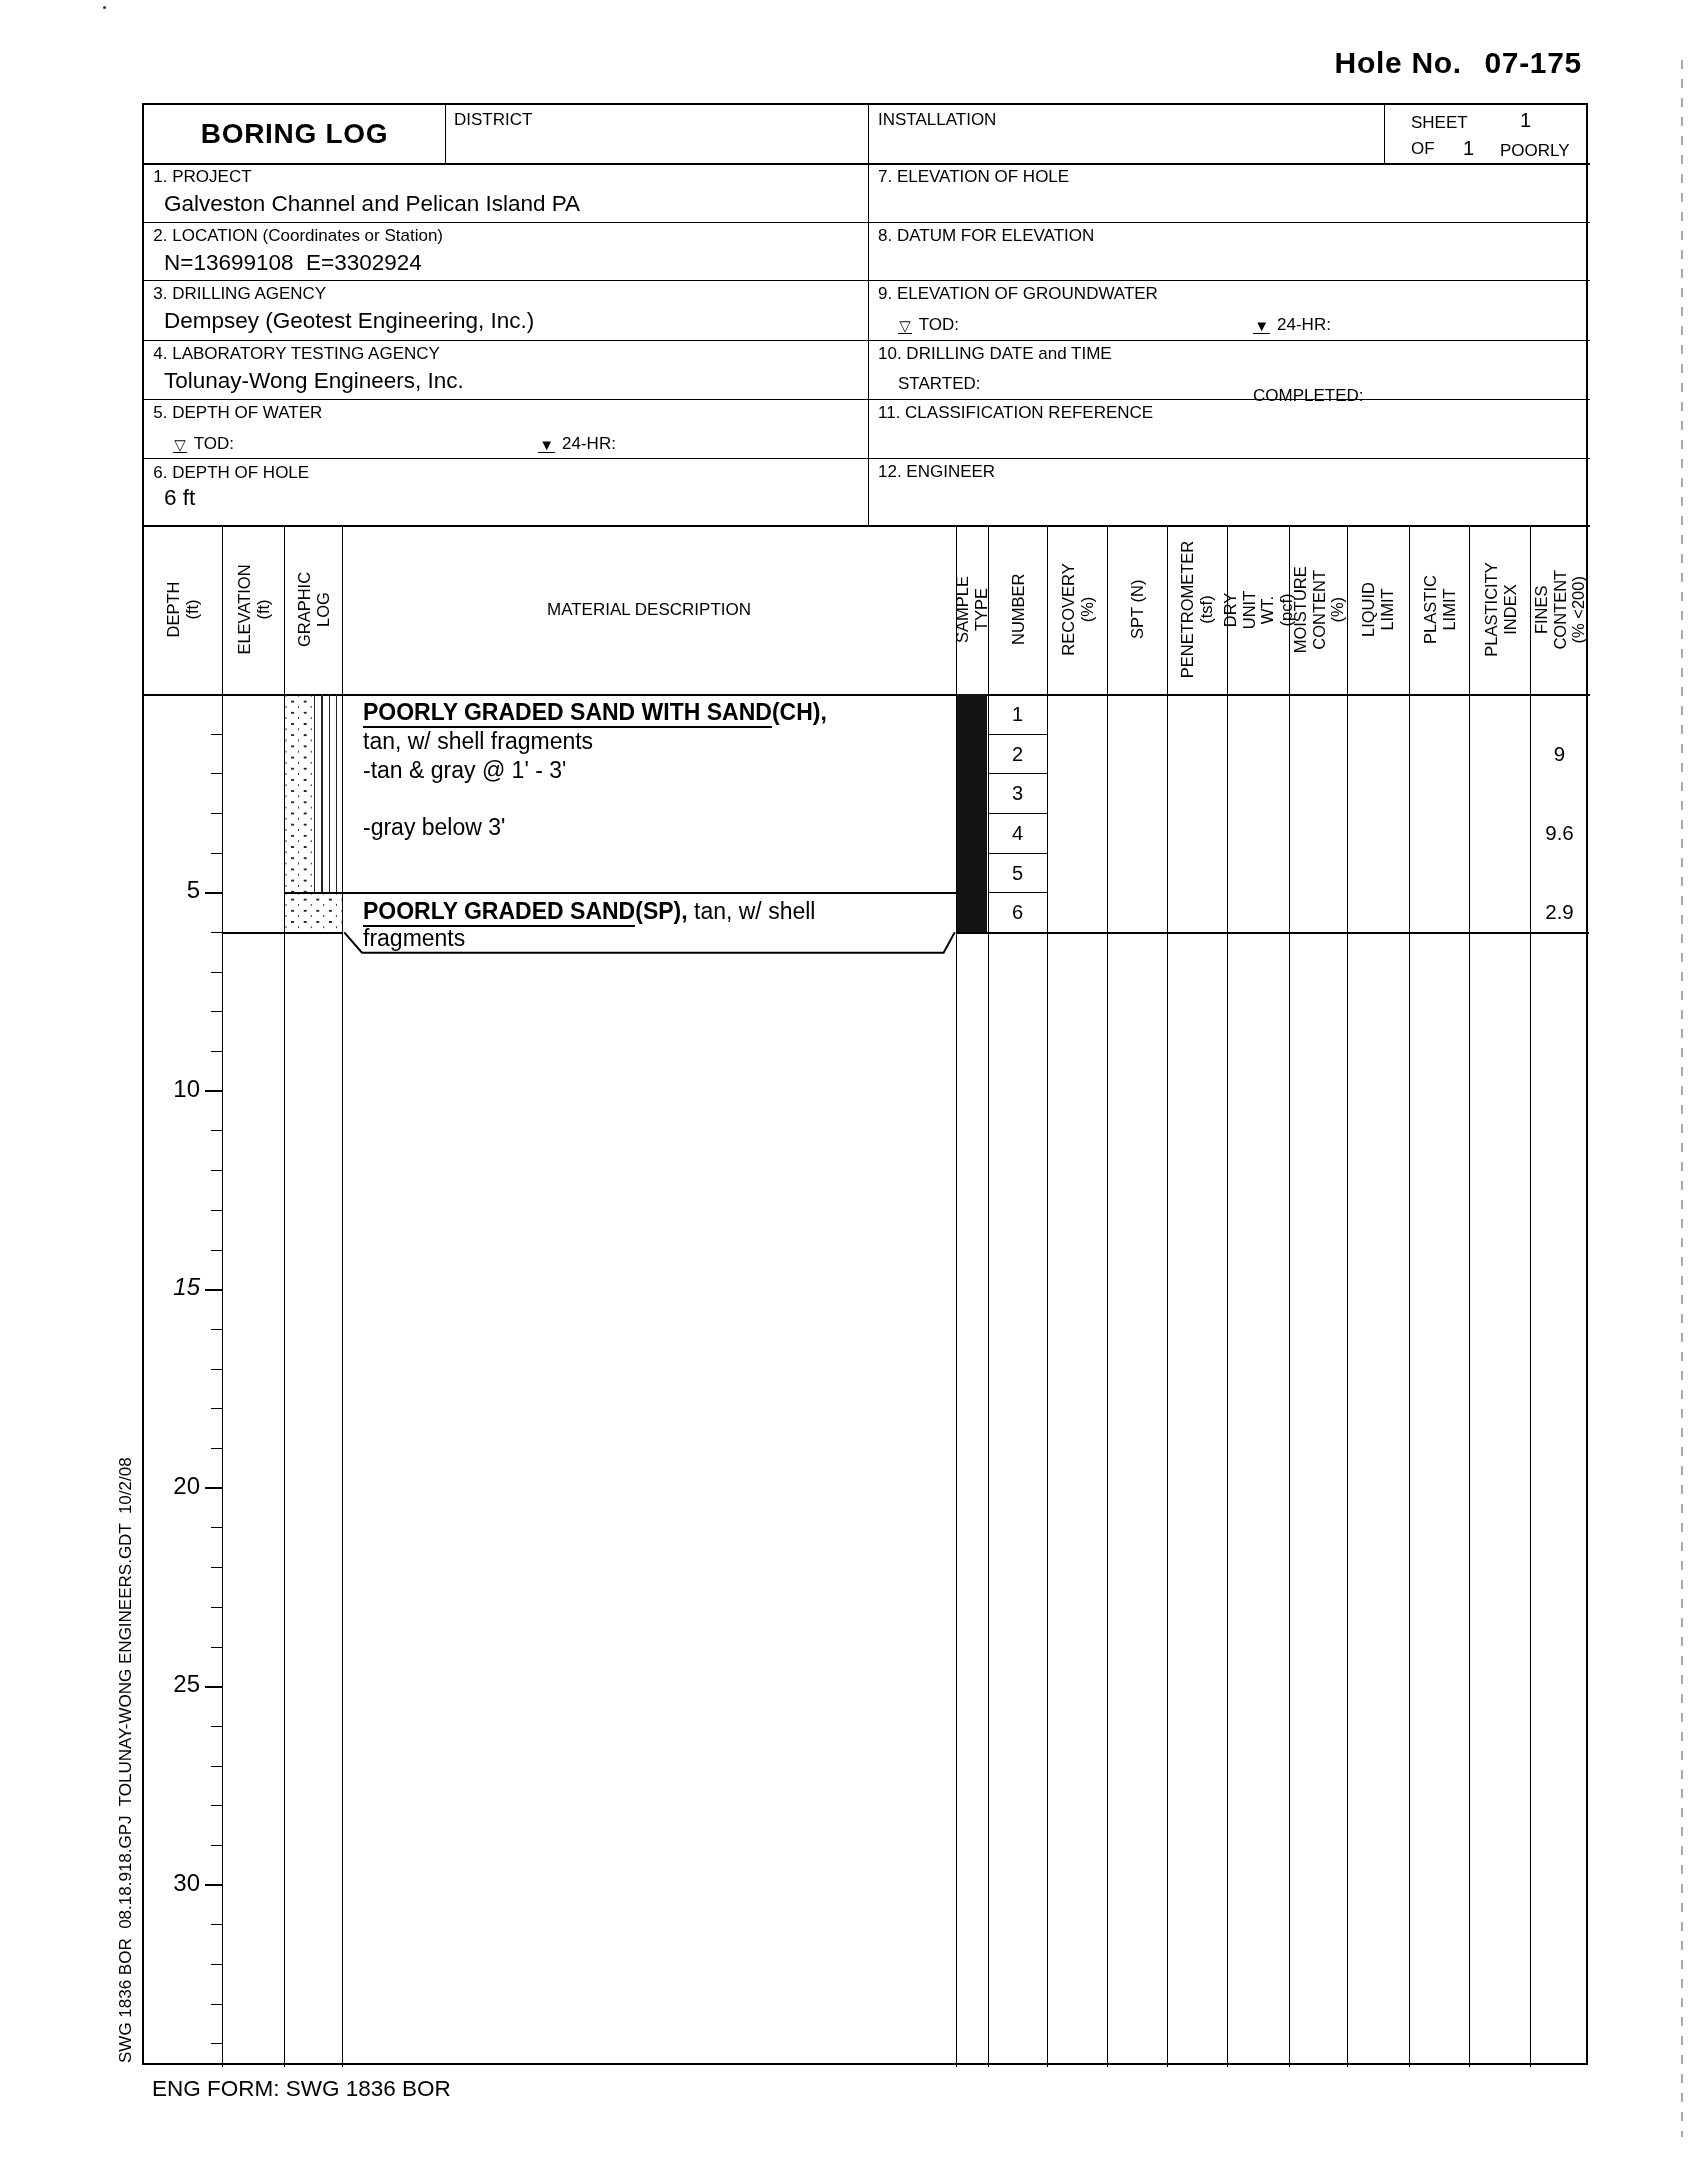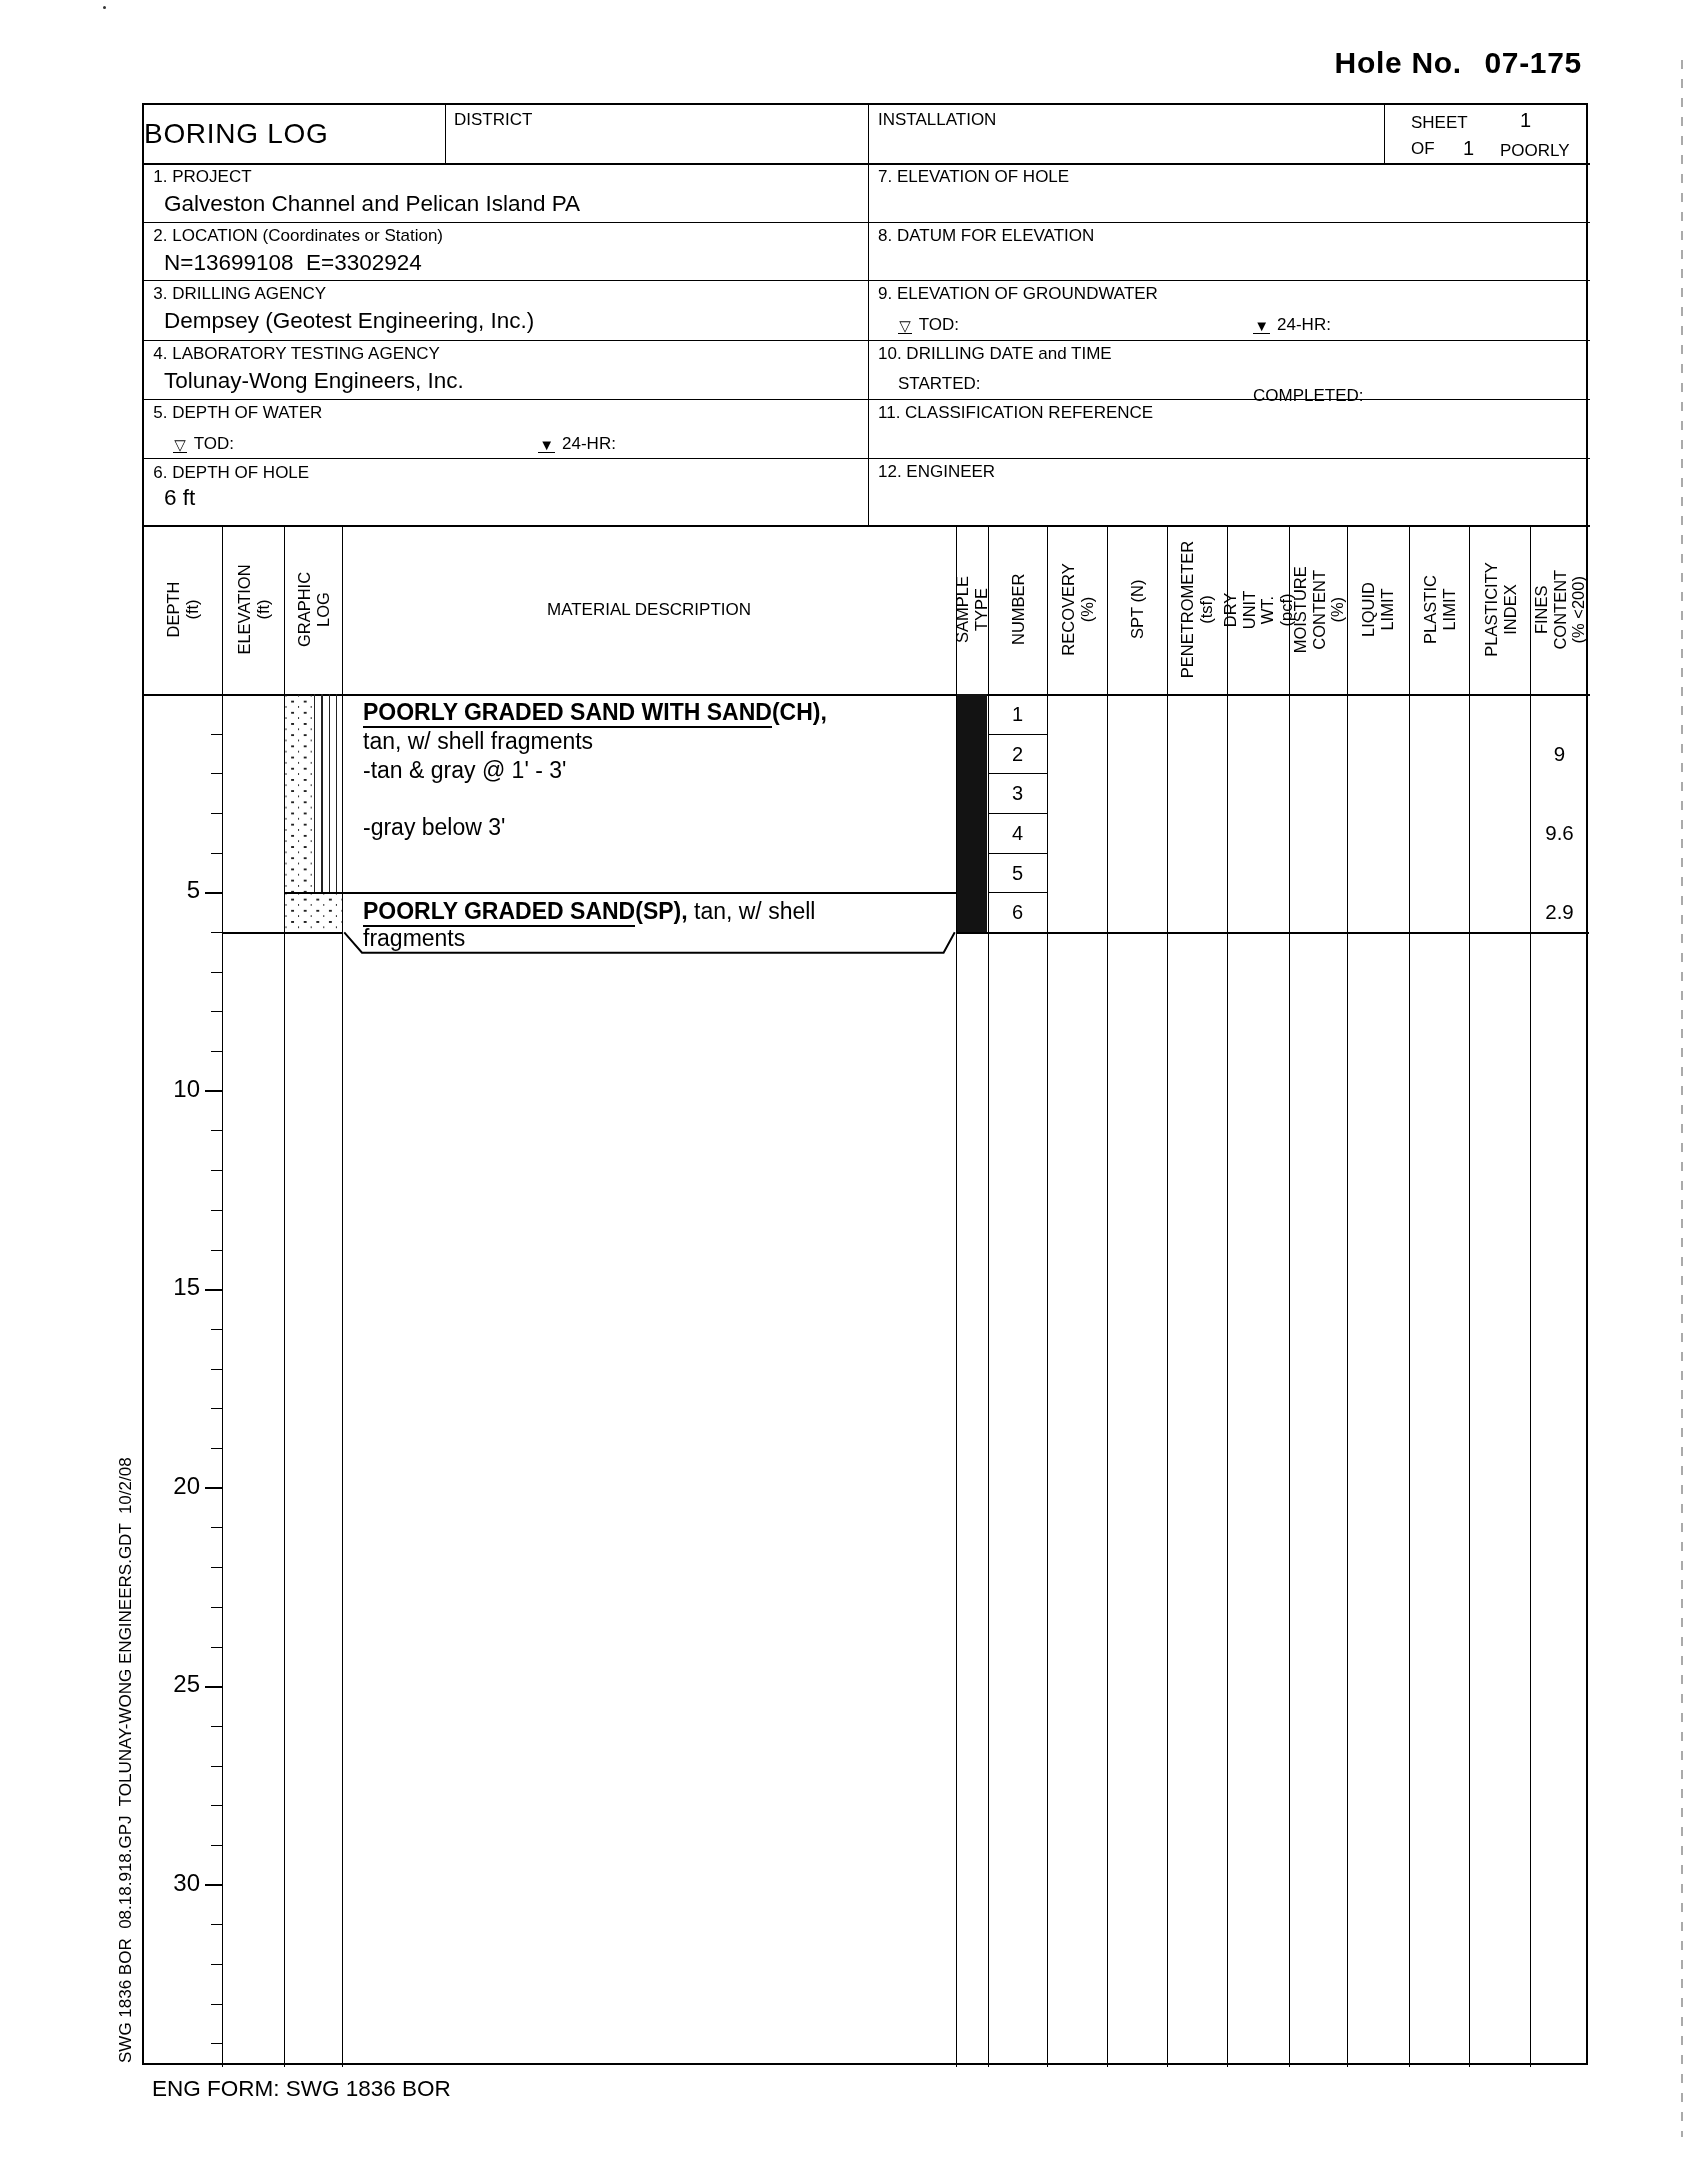--- a/index.html
+++ b/index.html
@@ -13,22 +13,22 @@
     font-size:30px; font-weight:bold; letter-spacing:0.7px; }
   #holeNo .hv { margin-left:22.5px; }
   #form { position:absolute; left:142px; top:103px; width:1446px; height:1962px;
     border:2px solid #000; box-sizing:border-box; }
   .hl { position:absolute; background:#000; height:1.3px; }
   .vl { position:absolute; background:#000; width:1.3px; }
   .thick { height:2px; }
   .lbl { position:absolute; font-size:17px; white-space:nowrap; }
   .val { position:absolute; font-size:22.5px; white-space:nowrap; }
   .pre { white-space:pre; }
-  .formtitle { position:absolute; left:0; top:13.2px; width:301px; text-align:left;
-    font-size:28px; font-weight:normal; letter-spacing:0.7px; }
+  .formtitle { position:absolute; left:0; top:13.2px; width:301px; text-align:center;
+    font-size:28px; font-weight:bold; letter-spacing:0.7px; }
   .rotwrap { position:absolute; top:420px; height:169px; display:flex;
     align-items:center; justify-content:center; }
   .rot { transform:rotate(-90deg); white-space:pre-line; text-align:center;
     font-size:16.5px; line-height:18.5px; }
   .mdlabel { position:absolute; left:198px; top:495px; width:614px; text-align:center;
     font-size:17px; }
   .tickMinor { position:absolute; left:67px; width:10.6px; height:1.3px; background:#000; }
   .tickMajor { position:absolute; left:61px; width:17px; height:2px; background:#000; }
   .dlab { position:absolute; left:0; width:56px; text-align:right; font-size:24px; }
   .num { position:absolute; left:845px; width:57px; height:40px; line-height:40px;
@@ -216,21 +216,21 @@
   <div class="tickMinor" style="top:1700px"></div>
   <div class="tickMinor" style="top:1740px"></div>
   <div class="tickMajor" style="top:1779px"></div>
   <div class="tickMinor" style="top:1819px"></div>
   <div class="tickMinor" style="top:1859px"></div>
   <div class="tickMinor" style="top:1899px"></div>
   <div class="tickMinor" style="top:1938px"></div>
 
   <div class="dlab" style="top:771px;">5</div>
   <div class="dlab" style="top:970px;">10</div>
-  <div class="dlab" style="top:1168px;">15</div>
+  <div class="dlab" style="top:1168px;font-style:italic;">15</div>
   <div class="dlab" style="top:1367px;">20</div>
   <div class="dlab" style="top:1565px;">25</div>
   <div class="dlab" style="top:1764px;">30</div>
 
   <div class="dots abs" style="left:141px;top:589px;width:29px;height:198px;"></div>
   <div class="vlines abs" style="left:170px;top:589px;width:28px;height:198px;"></div>
   <div class="dots abs" style="left:141px;top:787px;width:57px;height:40px;"></div>
 
   <div class="hl thick" style="left:140px;top:787px;width:673px;"></div>
   <div class="hl thick" style="left:78px;top:827px;width:120px;"></div>

